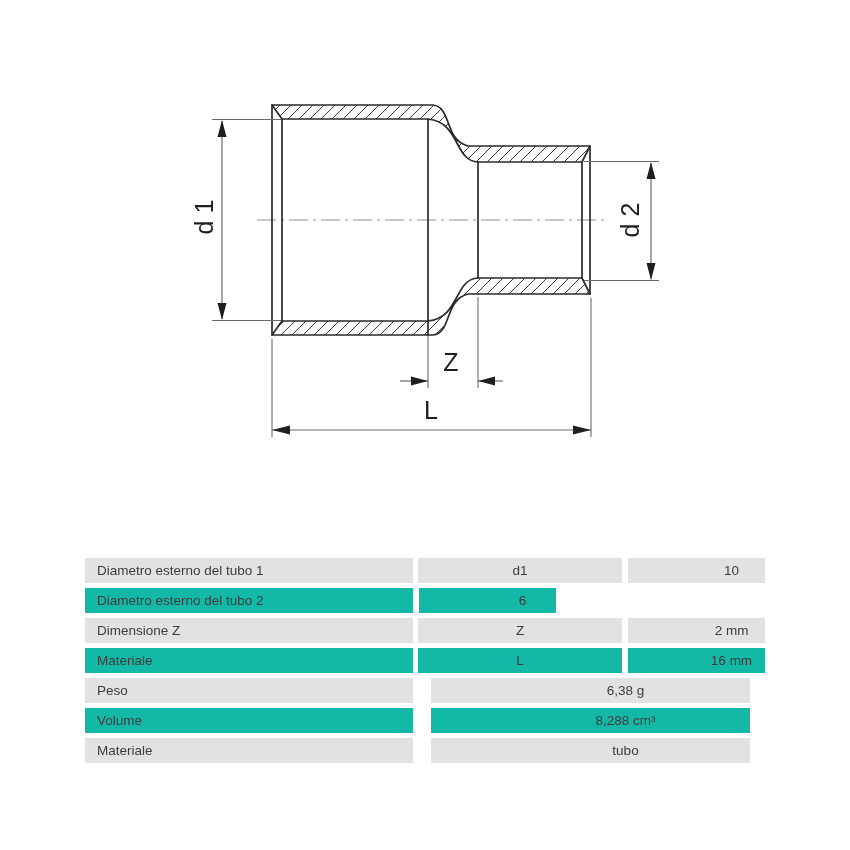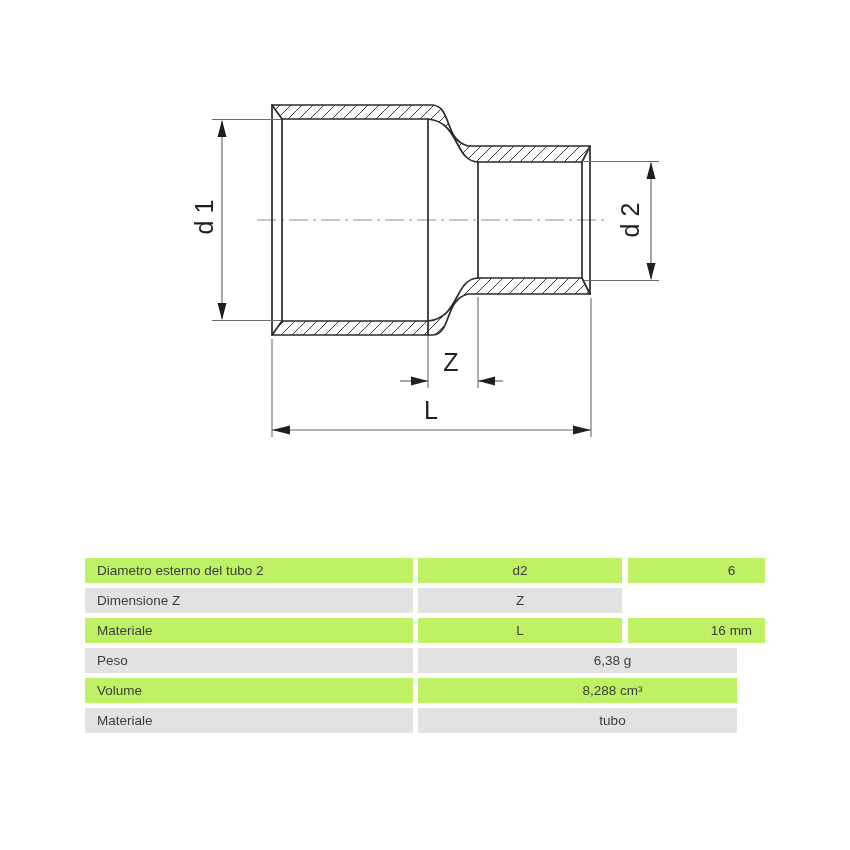--- a/index.html
+++ b/index.html
@@ -14,25 +14,25 @@
   .extline{stroke:#6b6b6b;stroke-width:1.1;fill:none;}
   .centerline{stroke:#8f8f8f;stroke-width:1.2;fill:none;}
   .arrow{fill:#1f1f1f;stroke:none;}
   .dimlabel{font-family:"Liberation Sans",sans-serif;font-size:25px;fill:#1f1f1f;}
 
   
   .spec-table{position:absolute;left:85px;top:558px;width:680px;}
   .trow{display:flex;height:25px;margin-bottom:5px;font-size:13.5px;color:#3d3d3d;line-height:25px;}
   .cell{box-sizing:border-box;height:25px;overflow:hidden;white-space:nowrap;}
   .trow.dark .cell{background:#e2e2e2;}
-  .trow.light .cell{background:#bef264;}
+  .trow.light .cell{background:#14b8a6;}
   .c1{width:328px;padding-left:12px;text-align:left;}
   .c2{width:204px;margin-left:5px;text-align:center;}
   .c3{width:137px;margin-left:6px;text-align:center;padding-left:70px;}
-  .cm{width:319px;margin-left:5px;text-align:center;padding-left:70px;}
+  .cm{width:319px;margin-left:18px;text-align:center;padding-left:70px;}
 </style>
 </head>
 <body>
 
 <div class="stage">
 
   <svg class="drawing-svg" width="850" height="520" viewBox="0 0 850 520">
     <defs>
       <pattern id="hatch" width="11" height="11" patternUnits="userSpaceOnUse">
         <path d="M0,11 L11,0" stroke="#3a3a3a" stroke-width="1"></path>
@@ -86,30 +86,35 @@
       <path class="extline" d="M591,298 L591,437"></path>
       <path class="dimline" d="M272,430 L591,430"></path>
       <polygon class="arrow" points="272,430 290,425.5 290,434.5"></polygon>
       <polygon class="arrow" points="591,430 573,425.5 573,434.5"></polygon>
       <text class="dimlabel" x="431" y="419" text-anchor="middle">L</text>
     </g>
   </svg>
 
   <div class="spec-table">
 
+    <div class="trow dark">
+      <div class="cell c1">Diametro esterno del tubo 1</div>
+      <div class="cell c2">d1</div>
+      <div class="cell c3">10</div>
+    </div>
 
     <div class="trow light">
       <div class="cell c1">Diametro esterno del tubo 2</div>
-      <div class="cell c2">d2</div>
       <div class="cell c3">6</div>
     </div>
 
     <div class="trow dark">
       <div class="cell c1">Dimensione Z</div>
       <div class="cell c2">Z</div>
+      <div class="cell c3">2 mm</div>
     </div>
 
     <div class="trow light">
       <div class="cell c1">Materiale</div>
       <div class="cell c2">L</div>
       <div class="cell c3">16 mm</div>
     </div>
 
     <div class="trow dark">
       <div class="cell c1">Peso</div>

